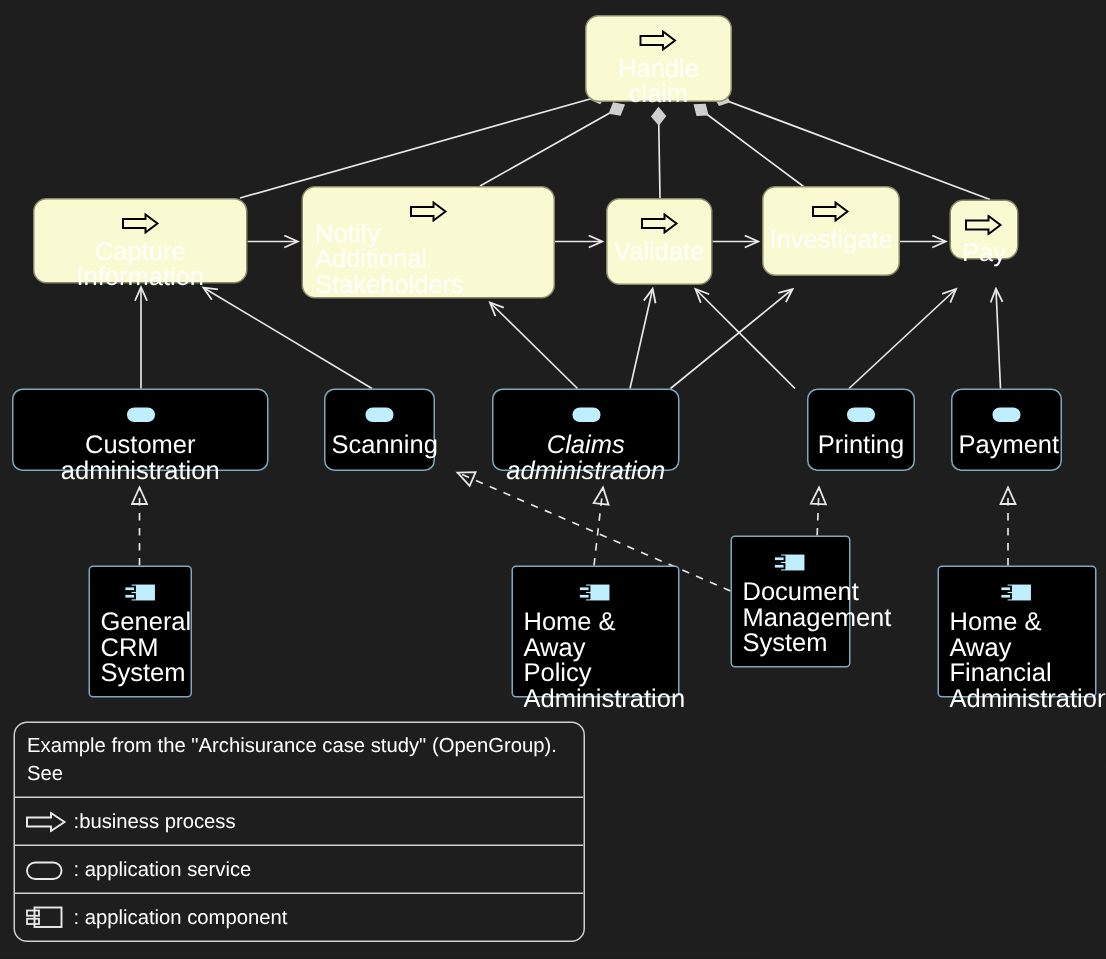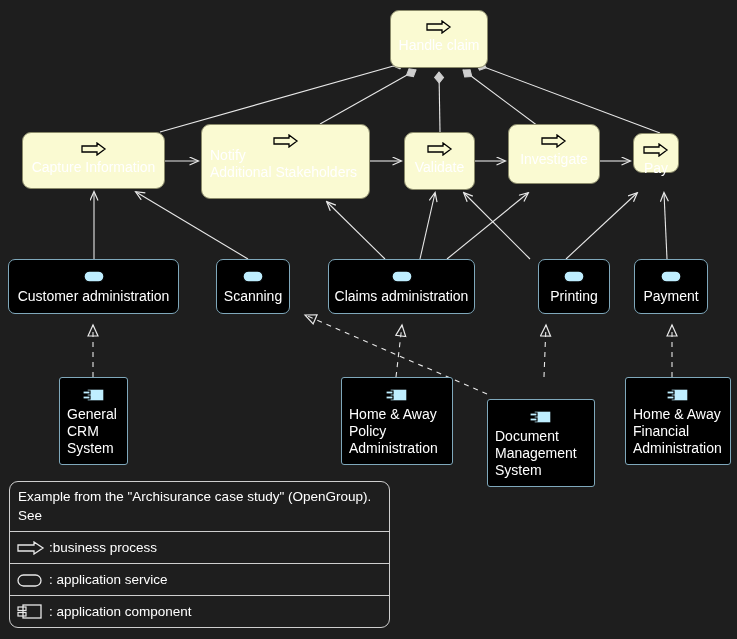--- a/index.html
+++ b/index.html
@@ -54,21 +54,21 @@
   }
   .node.component .glyph {
     top: 8px;
   }
   .node .label {
     position: absolute;
     left: 4px;
     right: 4px;
     top: 26px;
     color: #ffffff;
-    font-size: 14px;
+    font-size: 17px;
     line-height: 17px;
     text-align: center;
     white-space: pre-line;
   }
   .node.service .label, .node.component .label {
     top: 28px;
   }
   .node.component .label {
     text-align: left;
     left: 7px;
@@ -233,21 +233,21 @@
 
   <div class="node service" style="left:216px;top:259px;width:74px;height:55px;">
     <span class="glyph">
       <svg width="22" height="13" viewBox="0 0 22 13">
           <rect x="1" y="1" width="20" height="11" rx="5.5" ry="5.5" fill="#bfeeff" stroke="#000" stroke-width="1.3"></rect>
         </svg>
     </span>
     <span class="label">Scanning</span>
   </div>
 
-  <div class="node service" style="left:328px;top:259px;width:147px;height:55px;">
+  <div class="node service" style="left:328px;top:259px;width:125px;height:55px;font-style:italic;">
     <span class="glyph">
       <svg width="22" height="13" viewBox="0 0 22 13">
           <rect x="1" y="1" width="20" height="11" rx="5.5" ry="5.5" fill="#bfeeff" stroke="#000" stroke-width="1.3"></rect>
         </svg>
     </span>
     <span class="label">Claims administration</span>
   </div>
 
   <div class="node service" style="left:514px;top:259px;width:72px;height:55px;margin-left:24px;">
     <span class="glyph">
@@ -286,21 +286,21 @@
           <rect x="5" y="2" width="17" height="12" fill="#bfeeff" stroke="#000" stroke-width="1.4"></rect>
           <rect x="1" y="4" width="7" height="3" fill="#bfeeff" stroke="#000" stroke-width="1.2"></rect>
           <rect x="1" y="9" width="7" height="3" fill="#bfeeff" stroke="#000" stroke-width="1.2"></rect>
         </svg>
     </span>
     <span class="label">Home &amp; Away
 Policy
 Administration</span>
   </div>
 
-  <div class="node component" style="left:487px;top:399px;width:108px;height:88px;">
+  <div class="node component" style="left:487px;top:357px;width:80px;height:88px;">
     <span class="glyph">
       <svg width="24" height="16" viewBox="0 0 24 16">
           <rect x="5" y="2" width="17" height="12" fill="#bfeeff" stroke="#000" stroke-width="1.4"></rect>
           <rect x="1" y="4" width="7" height="3" fill="#bfeeff" stroke="#000" stroke-width="1.2"></rect>
           <rect x="1" y="9" width="7" height="3" fill="#bfeeff" stroke="#000" stroke-width="1.2"></rect>
         </svg>
     </span>
     <span class="label">Document
 Management
 System</span>

